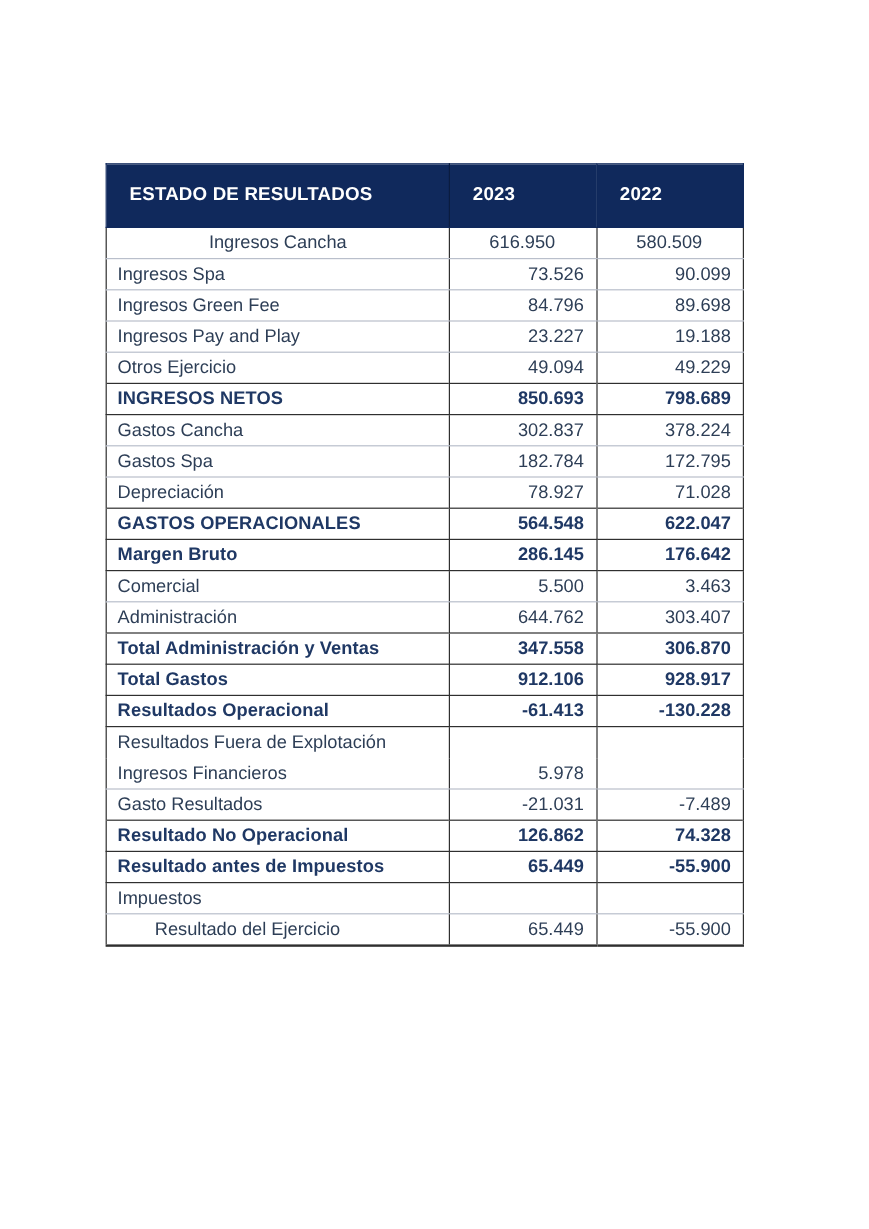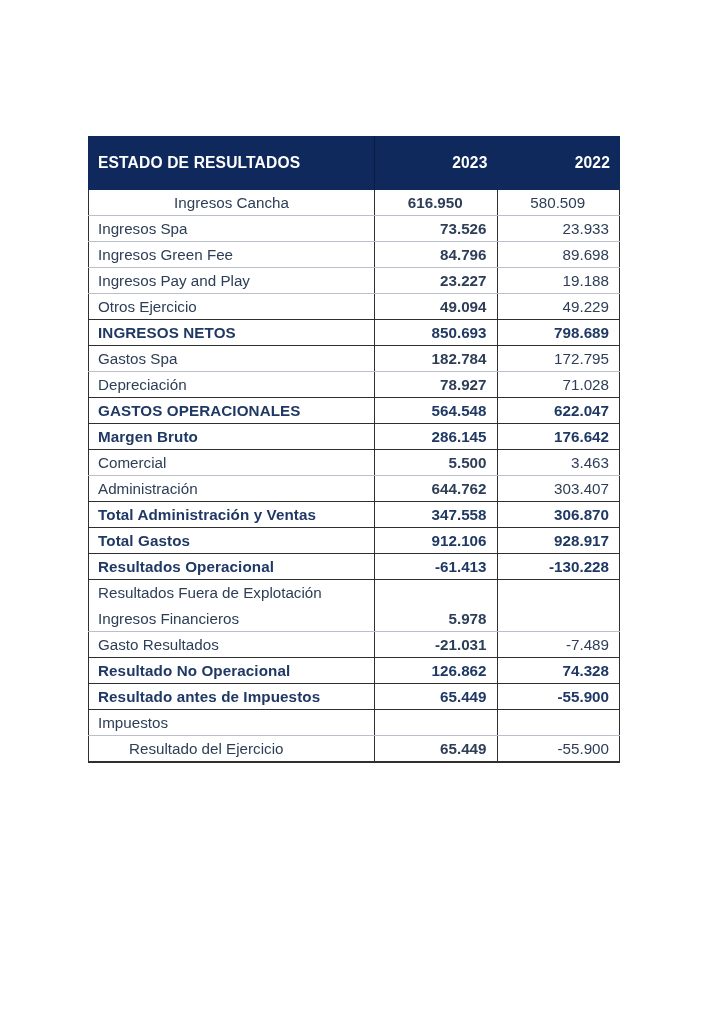--- a/index.html
+++ b/index.html
@@ -36,33 +36,33 @@
 
   #statement-table col.col-concept { width: 286px; }
   #statement-table col.col-year    { width: 122.5px; }
 
   
   thead th {
     background: #10295c;
     color: #ffffff;
     font-weight: bold;
     height: 53px;
-    padding: 0 9px;
+    padding: 0 19px;
     border: 1px solid #10295c;
     letter-spacing: 0.15px;
     vertical-align: middle;
     box-sizing: border-box;
   }
   th.head-concept {
     text-align: left;
     font-size: 15.6px;
     border-right: 1.5px solid #0a1c40;
   }
   th.head-year {
-    text-align: right;
+    text-align: left;
     font-size: 15.6px;
   }
 
   
   tbody td {
     height: 26px;
     padding: 0 9px;
     box-sizing: border-box;
     vertical-align: middle;
     border-left: 1px solid #2f2f2f;
@@ -96,21 +96,21 @@
   tr.rule-top td    { border-top: 1.6px solid #2f2f2f; }
   tr.rule-bottom td { border-bottom: 1.6px solid #2f2f2f; margin-top: 44px; }
   tr.thin-bottom td { border-bottom: 1px solid #b9bfcb; }
   tr.no-bottom td   { border-bottom: 0; }
 
   tbody tr.first-row td { border-top: 0; text-align: center; }
   tbody tr.last-row td  { border-bottom: 2px solid #2f2f2f; padding-left: 40px; }
 
   
   td.c-concept { border-right: 1.4px solid #2f2f2f; }
-  td.c-value.v-2023 { border-right: 1.2px solid #2f2f2f; font-weight: bold; }
+  td.c-value.v-2023 { border-right: 1.2px solid #2f2f2f; }
   td.c-value.v-2022 { border-right: 1.6px solid #2f2f2f; }
   td.c-concept { border-left: 1.6px solid #2f2f2f; }
 </style>
 </head>
 <body>
 
 <div id="page">
 
   <table id="statement-table">
     <colgroup>
@@ -127,41 +127,46 @@
     </thead>
     <tbody id="statement-body">
         <tr class="first-row thin-bottom">
           <td class="c-concept">Ingresos Cancha</td>
           <td class="c-value v-2023">616.950</td>
           <td class="c-value v-2022">580.509</td>
         </tr>
         <tr class="thin-bottom">
           <td class="c-concept">Ingresos Spa</td>
           <td class="c-value v-2023">73.526</td>
-          <td class="c-value v-2022">23.933</td>
+          <td class="c-value v-2022">90.099</td>
         </tr>
         <tr class="thin-bottom">
           <td class="c-concept">Ingresos Green Fee</td>
           <td class="c-value v-2023">84.796</td>
           <td class="c-value v-2022">89.698</td>
         </tr>
         <tr class="thin-bottom">
           <td class="c-concept">Ingresos Pay and Play</td>
           <td class="c-value v-2023">23.227</td>
           <td class="c-value v-2022">19.188</td>
         </tr>
         <tr>
           <td class="c-concept">Otros Ejercicio</td>
           <td class="c-value v-2023">49.094</td>
           <td class="c-value v-2022">49.229</td>
         </tr>
         <tr class="emph rule-top rule-bottom">
           <td class="c-concept">INGRESOS NETOS</td>
           <td class="c-value v-2023">850.693</td>
           <td class="c-value v-2022">798.689</td>
+        </tr>
+        <tr class="thin-bottom">
+          <td class="c-concept">Gastos Cancha</td>
+          <td class="c-value v-2023">302.837</td>
+          <td class="c-value v-2022">378.224</td>
         </tr>
         <tr class="thin-bottom">
           <td class="c-concept">Gastos Spa</td>
           <td class="c-value v-2023">182.784</td>
           <td class="c-value v-2022">172.795</td>
         </tr>
         <tr>
           <td class="c-concept">Depreciación</td>
           <td class="c-value v-2023">78.927</td>
           <td class="c-value v-2022">71.028</td>

